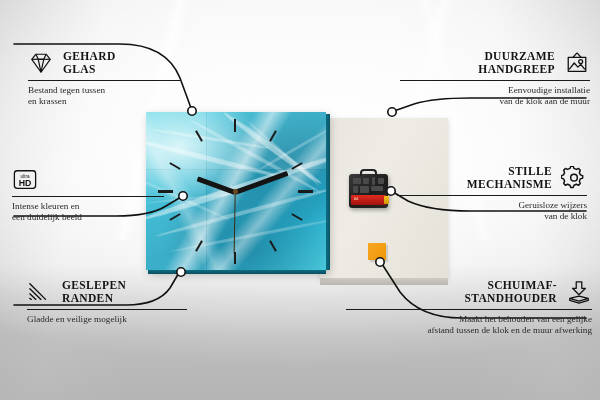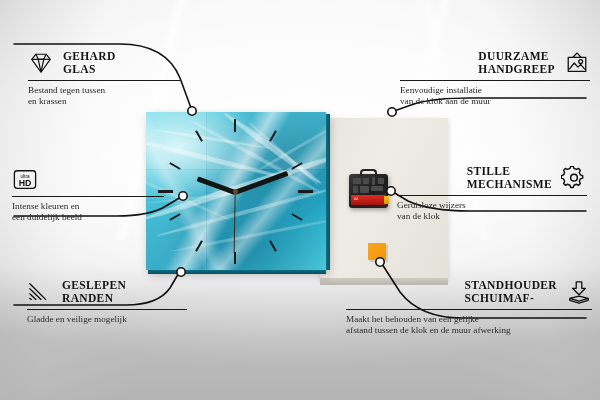--- a/index.html
+++ b/index.html
@@ -130,21 +130,21 @@
     font-family:"Liberation Serif", serif;
     font-weight:bold; font-size:11.5px; line-height:13px;
     color:#141414; letter-spacing:.35px; text-transform:uppercase;
   }
   .callout .rule{ height:1px; background:#1a1a1a; margin:4px 0 4px; }
   .callout .desc{
     font-family:"Liberation Serif", serif;
     font-size:9.2px; line-height:11.4px; color:#2a2a2a;
   }
   .left  { text-align:left; }
-  .right { text-align:left; }
+  .right { text-align:right; }
   .right .head{ justify-content:flex-end; }
   .ico{ flex:0 0 auto; width:26px; height:24px; display:block; }
 
   
   #links{ position:absolute; inset:0; pointer-events:none; }
 </style>
 </head>
 <body>
 
 <div id="stage">
@@ -321,22 +321,22 @@
       </svg>
     </div>
     <div class="rule"></div>
     <div class="desc">Geruisloze wijzers</div>
     <div class="desc">van de klok</div>
   </div>
 
   <div class="callout right" style="right:8px; top:279px; width:246px;">
     <div class="head">
       <div>
+        <div class="title">SCHUIMAF-</div>
         <div class="title">STANDHOUDER</div>
-        <div class="title">SCHUIMAF-</div>
       </div>
       <svg class="ico" viewBox="0 0 28 26">
         <g fill="none" stroke="#111" stroke-width="1.4" stroke-linejoin="round">
           <path d="M11,2 h6 v7 h4 l-7,7 -7,-7 h4 z"></path>
           <path d="M14,17.5 L4,20 L14,23 L24,20 Z"></path>
           <path d="M4,20 v2 L14,25 L24,22 v-2"></path>
         </g>
       </svg>
     </div>
     <div class="rule"></div>

